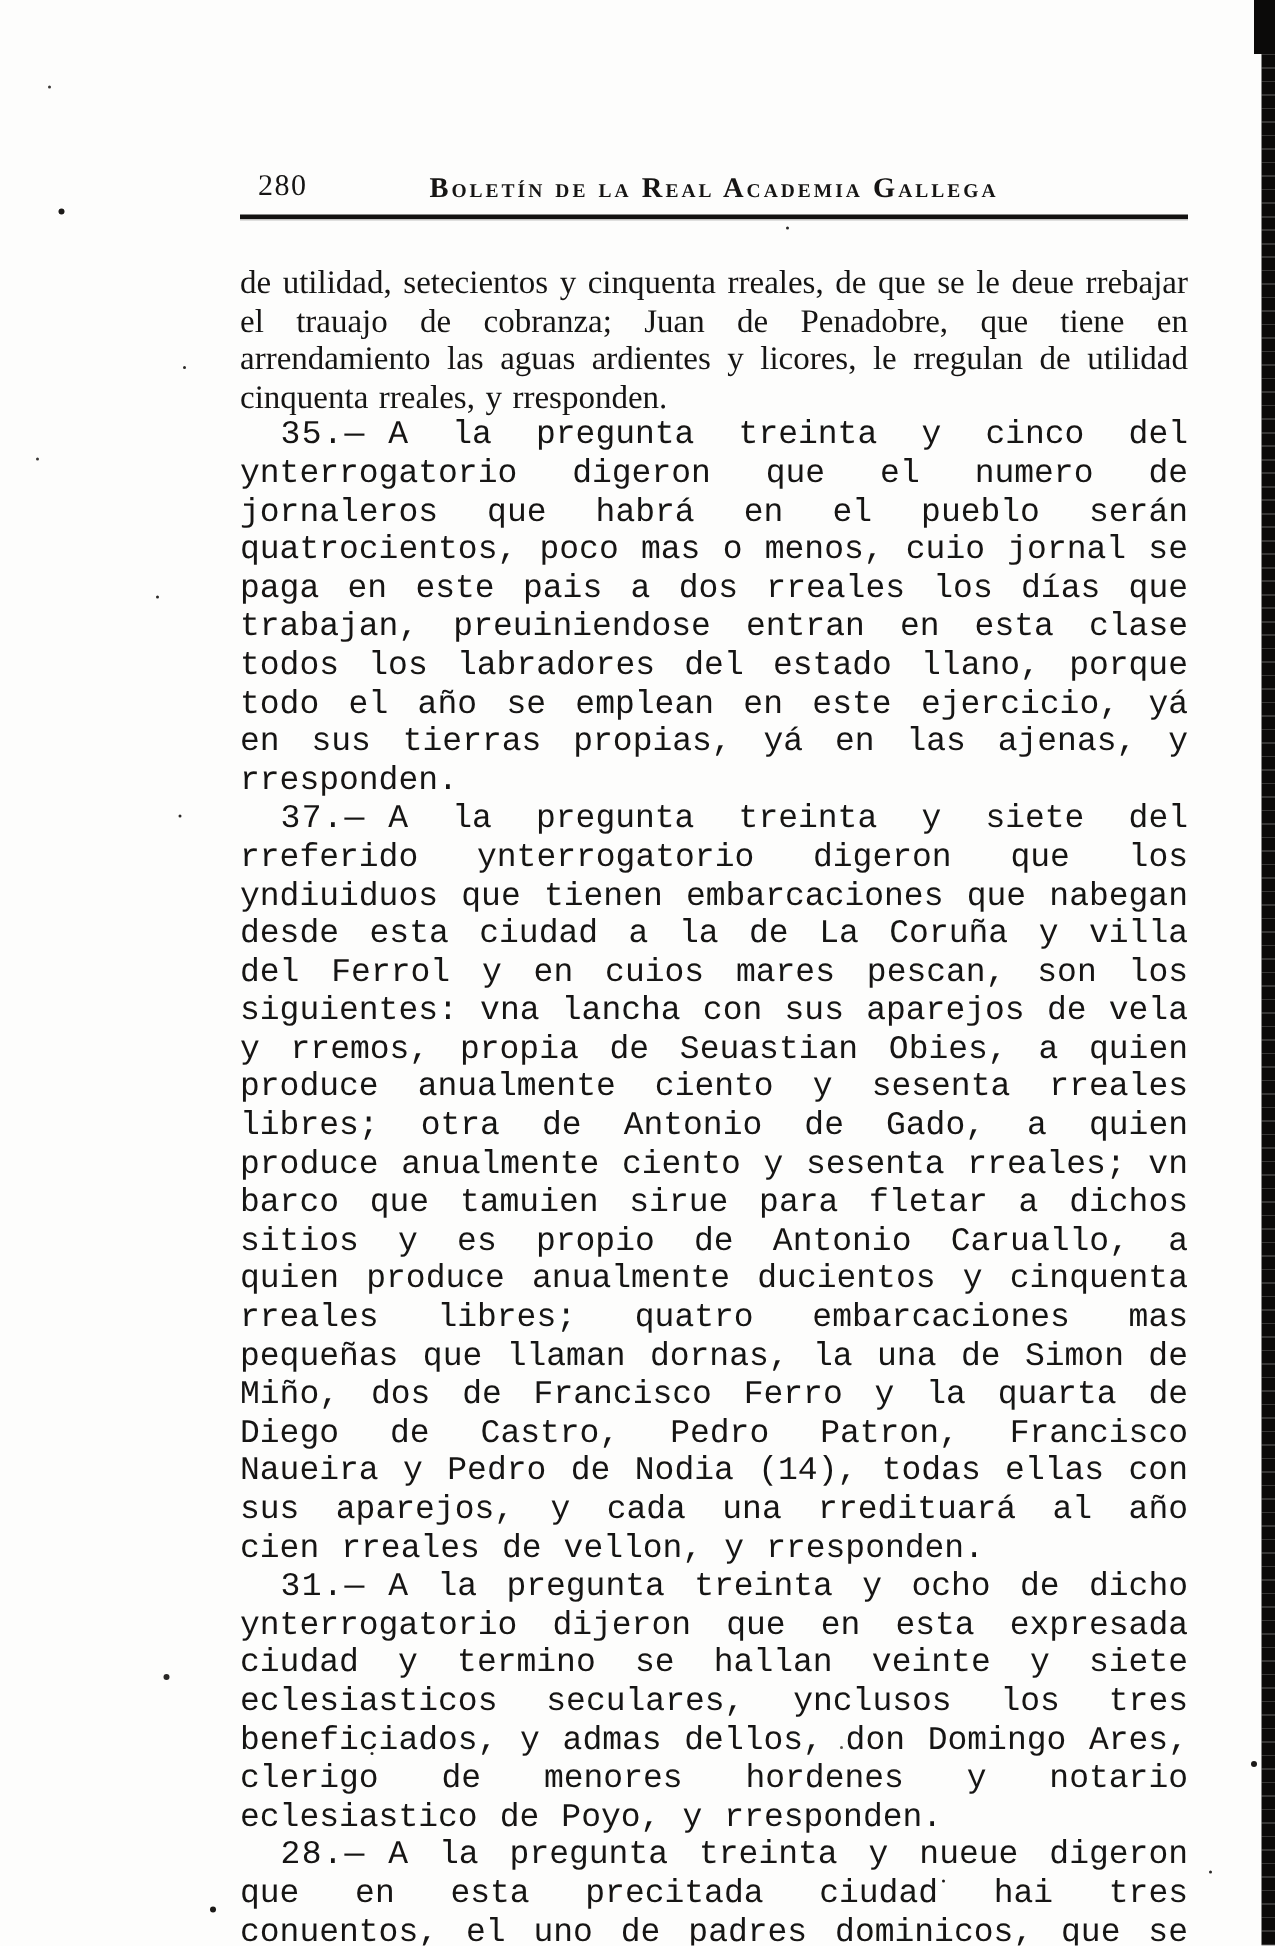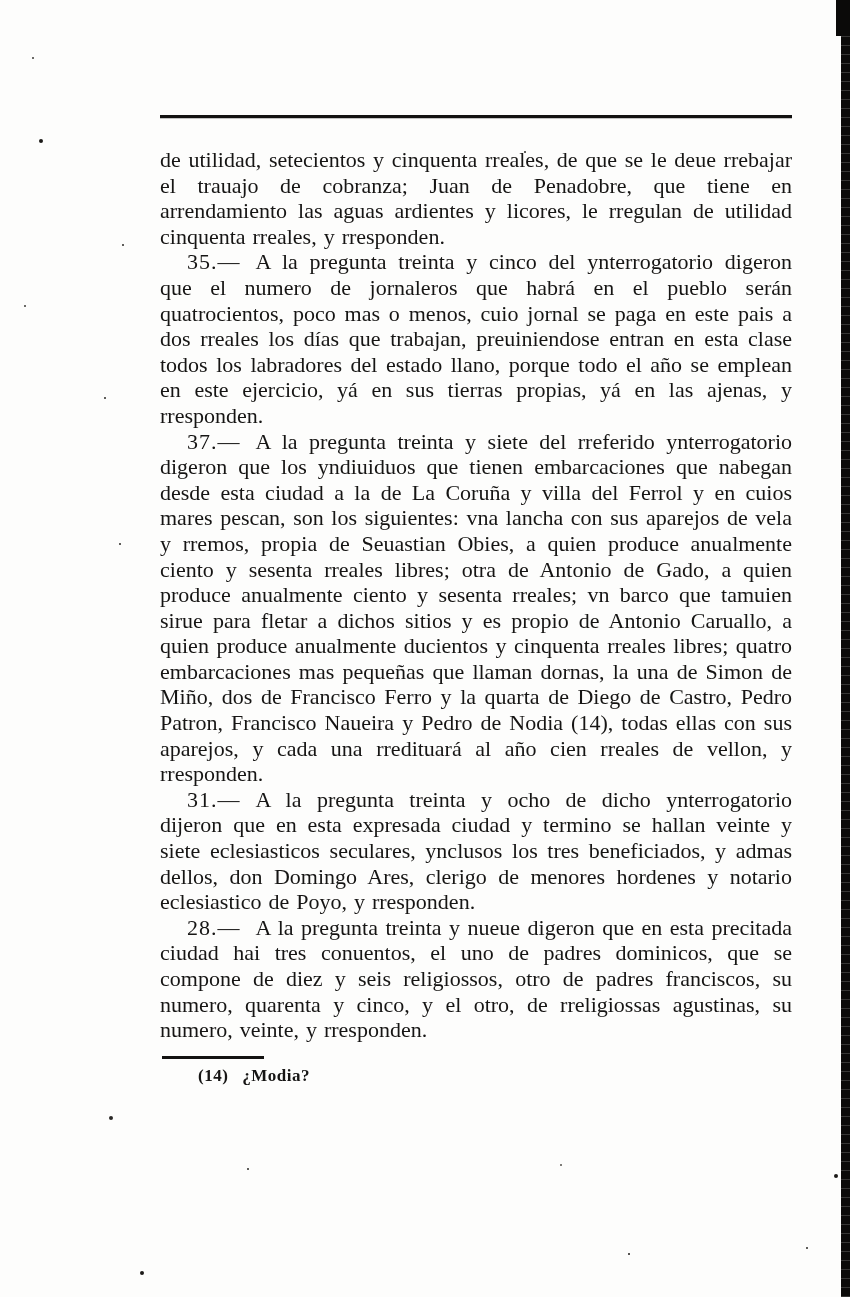--- a/index.html
+++ b/index.html
@@ -61,20 +61,21 @@
     text-align: justify;
     font-size: 22px;
     line-height: 25.6px;
     word-spacing: 1.5px;
   }
   .para {
     margin: 0;
   }
   .para.indent {
     text-indent: 27px;
+    font-family: Liberation Mono, monospace;
   }
   .pnum {
     margin-right: 15px;
     letter-spacing: 1px;
   }
   
   .footnote-rule {
     width: 102px;
     height: 3px;
     background: #131211;
@@ -135,20 +136,24 @@
       24px 305px 0 0 #3a3836;
   }
 </style>
 </head>
 <body>
 
 <div class="page">
 
   <div class="text-block">
 
+    <header class="page-header">
+      <span class="page-num">280</span>
+      <h1 class="journal-title">Boletín de la Real Academia Gallega</h1>
+    </header>
 
     <div class="header-rule"></div>
 
     <main class="page-body">
         <p class="para"><span class="ptext">de utilidad, setecientos y cinquenta rreales, de que se le deue rrebajar el trauajo de cobranza; Juan de Penadobre, que tiene en arrendamiento las aguas ardientes y licores, le rregulan de utilidad cinquenta rreales, y rresponden.</span></p>
         <p class="para indent"><span class="pnum">35.—</span><span class="ptext">A la pregunta treinta y cinco del ynterrogatorio digeron que el numero de jornaleros que habrá en el pueblo serán quatrocientos, poco mas o menos, cuio jornal se paga en este pais a dos rreales los días que trabajan, preuiniendose entran en esta clase todos los labradores del estado llano, porque todo el año se emplean en este ejercicio, yá en sus tierras propias, yá en las ajenas, y rresponden.</span></p>
         <p class="para indent"><span class="pnum">37.—</span><span class="ptext">A la pregunta treinta y siete del rreferido ynterrogatorio digeron que los yndiuiduos que tienen embarcaciones que nabegan desde esta ciudad a la de La Coruña y villa del Ferrol y en cuios mares pescan, son los siguientes: vna lancha con sus aparejos de vela y rremos, propia de Seuastian Obies, a quien produce anualmente ciento y sesenta rreales libres; otra de Antonio de Gado, a quien produce anualmente ciento y sesenta rreales; vn barco que tamuien sirue para fletar a dichos sitios y es propio de Antonio Caruallo, a quien produce anualmente ducientos y cinquenta rreales libres; quatro embarcaciones mas pequeñas que llaman dornas, la una de Simon de Miño, dos de Francisco Ferro y la quarta de Diego de Castro, Pedro Patron, Francisco Naueira y Pedro de Nodia (14), todas ellas con sus aparejos, y cada una rredituará al año cien rreales de vellon, y rresponden.</span></p>
         <p class="para indent"><span class="pnum">31.—</span><span class="ptext">A la pregunta treinta y ocho de dicho ynterrogatorio dijeron que en esta expresada ciudad y termino se hallan veinte y siete eclesiasticos seculares, ynclusos los tres beneficiados, y admas dellos, don Domingo Ares, clerigo de menores hordenes y notario eclesiastico de Poyo, y rresponden.</span></p>
         <p class="para indent"><span class="pnum">28.—</span><span class="ptext">A la pregunta treinta y nueue digeron que en esta precitada ciudad hai tres conuentos, el uno de padres dominicos, que se compone de diez y seis religiossos, otro de padres franciscos, su numero, quarenta y cinco, y el otro, de rreligiossas agustinas, su numero, veinte, y rresponden.</span></p>
       </main>

